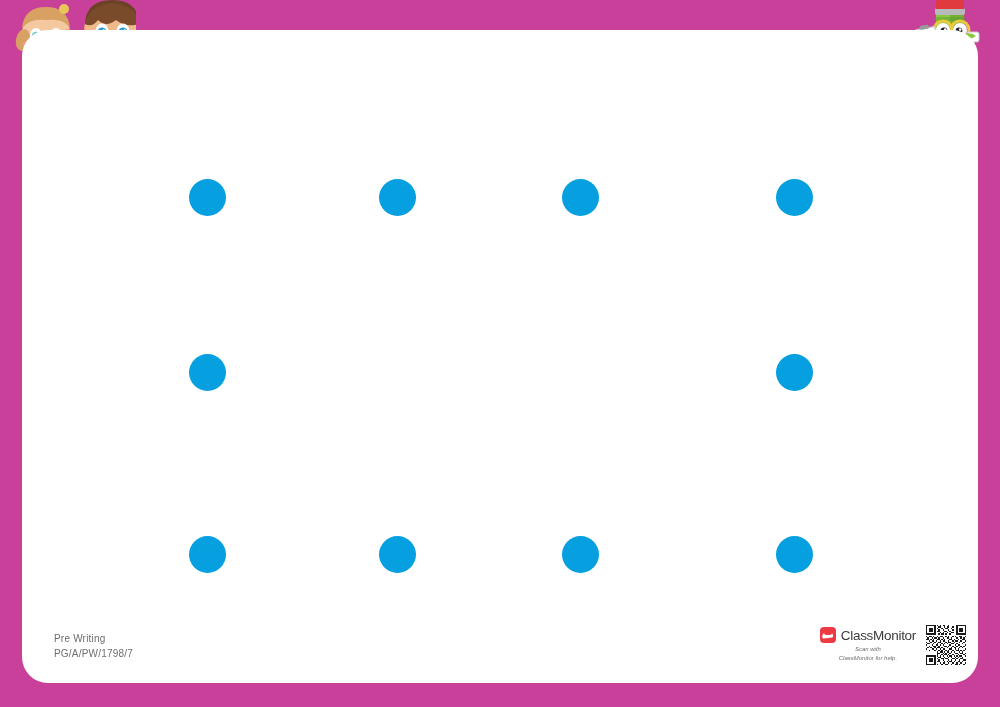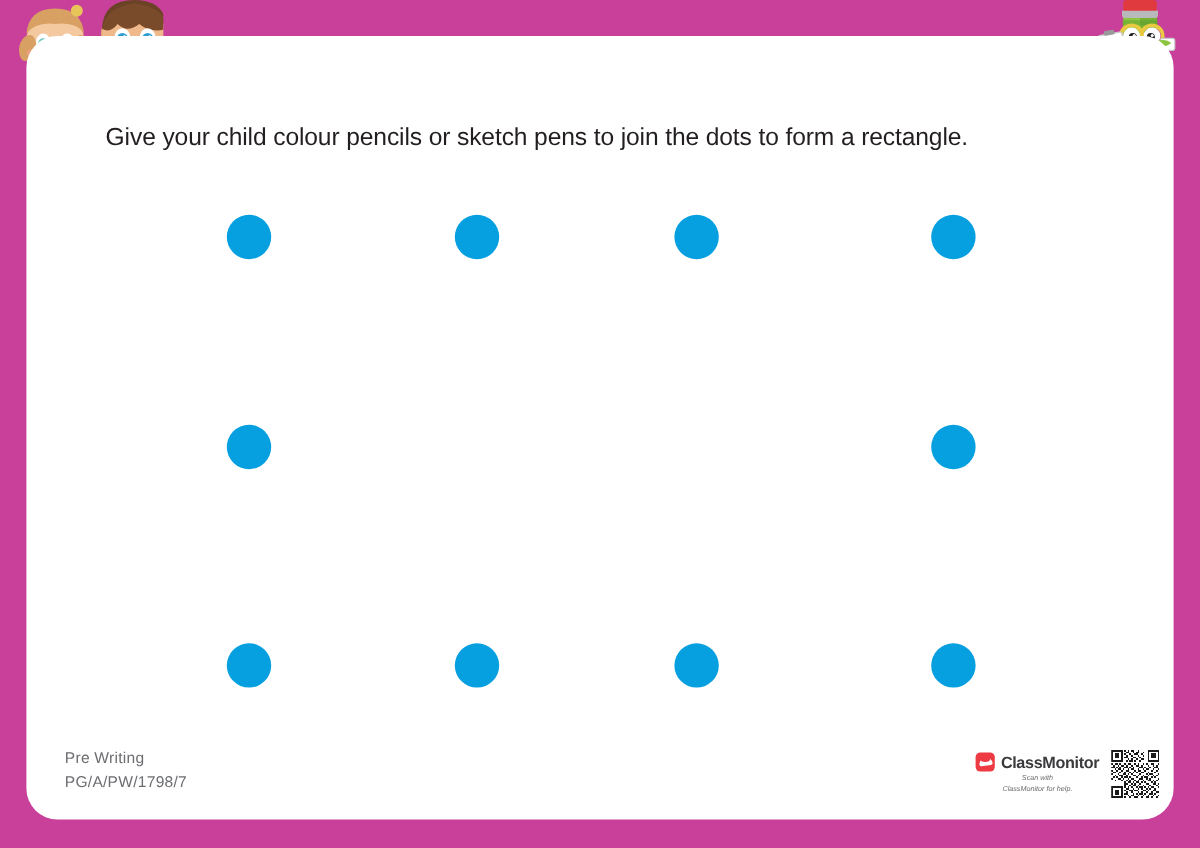--- a/index.html
+++ b/index.html
@@ -39,21 +39,21 @@
   .dot {
     position:absolute;
     width:37px; height:37px;
     border-radius:50%;
     background:#069fe0;
   }
   
   #footer-left {
     position:absolute;
     left:32px; bottom:22px;
-    font-size:13px;
+    font-size:10px;
     line-height:1.5;
     color:#6d6e71;
     letter-spacing:0.2px;
   }
   
   #footer-right {
     position:absolute;
     right:12px; bottom:18px;
     display:flex;
     align-items:center;
@@ -89,21 +89,21 @@
   #cm-mark::after {
     content:"";
     position:absolute;
     left:4px; top:3.5px;
     width:8px; height:4px;
     background:#ee3a43;
     border-radius:50%;
   }
   #cm-name {
     font-size:13.5px;
-    font-weight:bold;
+    font-weight:normal;
     color:#3b3b3d;
     letter-spacing:-0.3px;
   }
   #cm-tag {
     font-size:6px;
     font-style:italic;
     color:#6d6e71;
     text-align:center;
     line-height:1.45;
   }
@@ -197,21 +197,20 @@
       <rect x="3" y="28" width="20" height="24" rx="2" fill="#ffffff" stroke="#c9c9c9" stroke-width="1.2" transform="rotate(-10 13 40)"></rect>
       <rect x="8" y="25" width="9" height="4" rx="1.5" fill="#9a9a9a" transform="rotate(-10 13 40)"></rect>
       <path d="M22 34 Q14 32 10 36 Q16 40 23 40 Z" fill="#8cc63f"></path>
       <rect x="53" y="32" width="12" height="10" rx="2" fill="#ffffff" stroke="#c9c9c9" stroke-width="1"></rect>
       <path d="M50 34 Q58 32 62 36 Q56 40 50 40 Z" fill="#8cc63f"></path>
     </g>
   </svg>
 
   <div id="card">
 
-    <div id="instruction">Give your child colour pencils or sketch pens to join the dots to form a rectangle.</div>
 
     <div>
       <div class="dot" style="left:166.5px; top:148.5px;"></div>
       <div class="dot" style="left:356.5px; top:148.5px;"></div>
       <div class="dot" style="left:539.5px; top:148.5px;"></div>
       <div class="dot" style="left:753.5px; top:148.5px;"></div>
 
       <div class="dot" style="left:166.5px; top:323.5px;"></div>
       <div class="dot" style="left:753.5px; top:323.5px;"></div>
 

